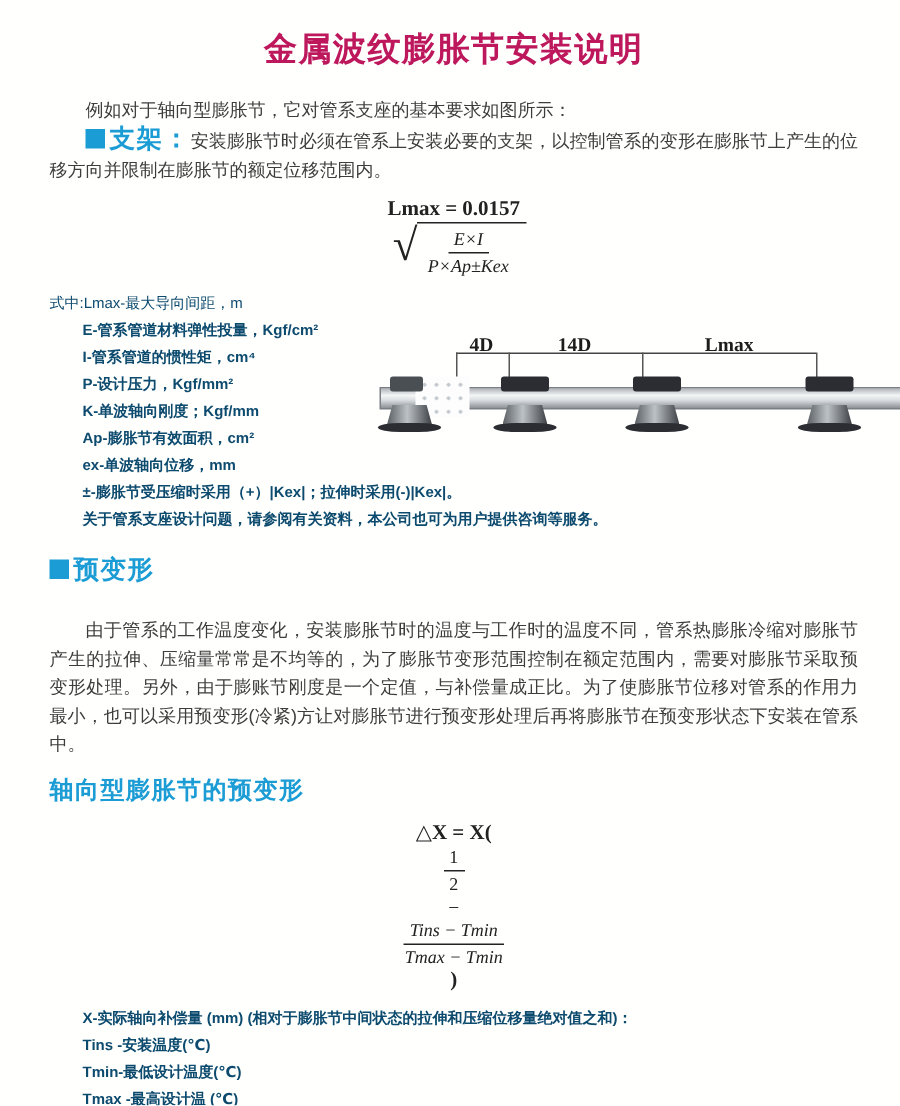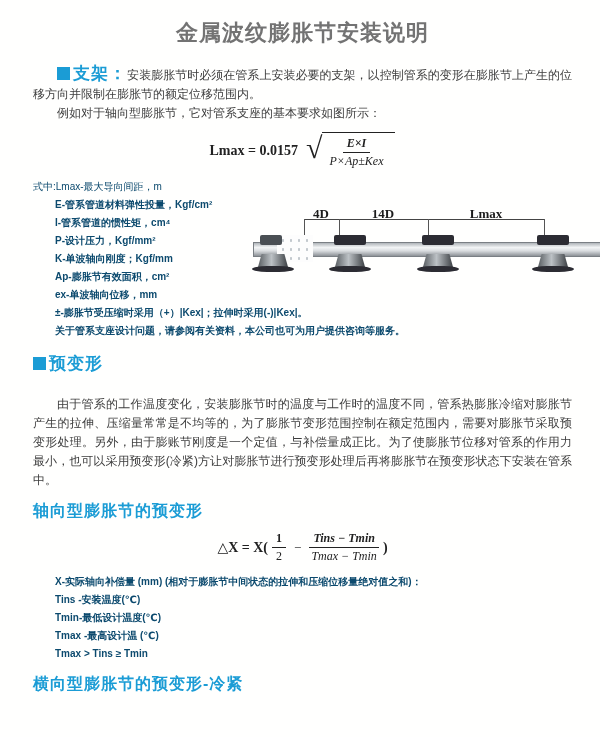--- a/index.html
+++ b/index.html
@@ -1,38 +1,38 @@
 <!DOCTYPE html>
 <html><head>
 <meta charset="utf-8">
 <style>
   html,body{margin:0;padding:0;background:#fffffe;}
   .page{
     position:relative;width:600px;height:737px;overflow:hidden;box-sizing:border-box;
     padding:12px 28px 0 33px;background:#fffffe;
     font-family:"Liberation Sans","DejaVu Sans",sans-serif;color:#3d3d3d;
   }
-  h1.title{font-size:22px;text-align:center;margin:6px 0 16px;font-weight:bold;color:#737373;letter-spacing:1px;}
+  h1.title{font-size:22px;text-align:center;margin:6px 0 16px;font-weight:bold;color:#be185d;letter-spacing:1px;}
   .para{font-size:12px;line-height:19px;margin:0;text-align:justify;}
   .indent{text-indent:2em;}
   .sec-head{color:#1b9cd5;font-weight:bold;font-size:17px;letter-spacing:1px;}
   .sq{display:inline-block;width:13px;height:13px;background:#1b9cd5;margin-right:3px;vertical-align:-1px;}
   h2.block-head{margin:12px 0 20px;font-size:17px;color:#1b9cd5;font-weight:bold;letter-spacing:1px;}
   h3.sub-head{margin:11px 0 5px;font-size:16px;color:#1b9cd5;font-weight:bold;letter-spacing:1px;}
   h3.axial{}
   .def{font-size:10px;line-height:18px;color:#0c4a6e;}
   .ind{margin-left:22px;font-weight:bold;}
   .defs-wrap{position:relative;}
   
   .formula{display:flex;justify-content:center;align-items:center;margin:9px 0;
-           font-family:"Liberation Serif","DejaVu Serif",serif;color:#222;font-size:13px;}
+           font-family:"Liberation Serif","DejaVu Serif",serif;color:#222;font-size:13px;flex-direction:column;}
   .f-bold{font-weight:bold;font-size:14px;}
   .it{font-style:italic;}
   .frac{display:inline-flex;flex-direction:column;align-items:center;font-size:12px;margin:0 4px;vertical-align:middle;}
-  .frac .num{padding:0 4px 1px;border-bottom:1.2px solid #222;font-weight:bold;}
+  .frac .num{padding:0 4px 1px;border-bottom:1.2px solid #222;}
   .frac .den{padding-top:1px;}
   .rad{display:inline-flex;align-items:flex-start;margin-left:8px;}
   .rad-sign{font-size:30px;line-height:1;font-weight:normal;transform:translateY(1px);}
   .rad-body{border-top:1.4px solid #222;padding:3px 8px 0 3px;}
   .gap{margin:0 4px;}
   
   .diagram{position:absolute;left:220px;top:28px;width:352px;height:94px;}
   .dim-line{position:absolute;left:51px;top:13px;width:240px;border-top:1px solid #444;}
   .tick{position:absolute;top:13px;width:0;height:24px;border-left:1px solid #555;}
   .dim-label{position:absolute;top:0;transform:translateX(-50%);
@@ -50,23 +50,23 @@
   .base{position:absolute;top:31px;left:1px;width:42px;height:6px;background:#2c2c33;border-radius:50%/70%;}
   .anchor-cap{position:absolute;top:0;left:9px;width:22px;height:10px;background:#4a4f54;border-radius:2px;}
 </style>
 </head>
 <body>
 
 <div class="page">
 
   <h1 class="title">金属波纹膨胀节安装说明</h1>
 
+  <p class="para indent">例如对于轴向型膨胀节，它对管系支座的基本要求如图所示：</p>
+
   <p class="para indent"><span class="sec-head"><span class="sq"></span><span>支架：</span></span><span>安装膨胀节时必须在管系上安装必要的支架，以控制管系的变形在膨胀节上产生的位移方向并限制在膨胀节的额定位移范围内。</span></p>
-
-  <p class="para indent">例如对于轴向型膨胀节，它对管系支座的基本要求如图所示：</p>
 
   <div class="formula">
     <span class="f-bold">Lmax = 0.0157</span>
     <span class="rad">
       <span class="rad-sign">√</span>
       <span class="rad-body">
         <span class="frac it">
           <span class="num">E×I</span>
           <span class="den">P×Ap±Kex</span>
         </span>

